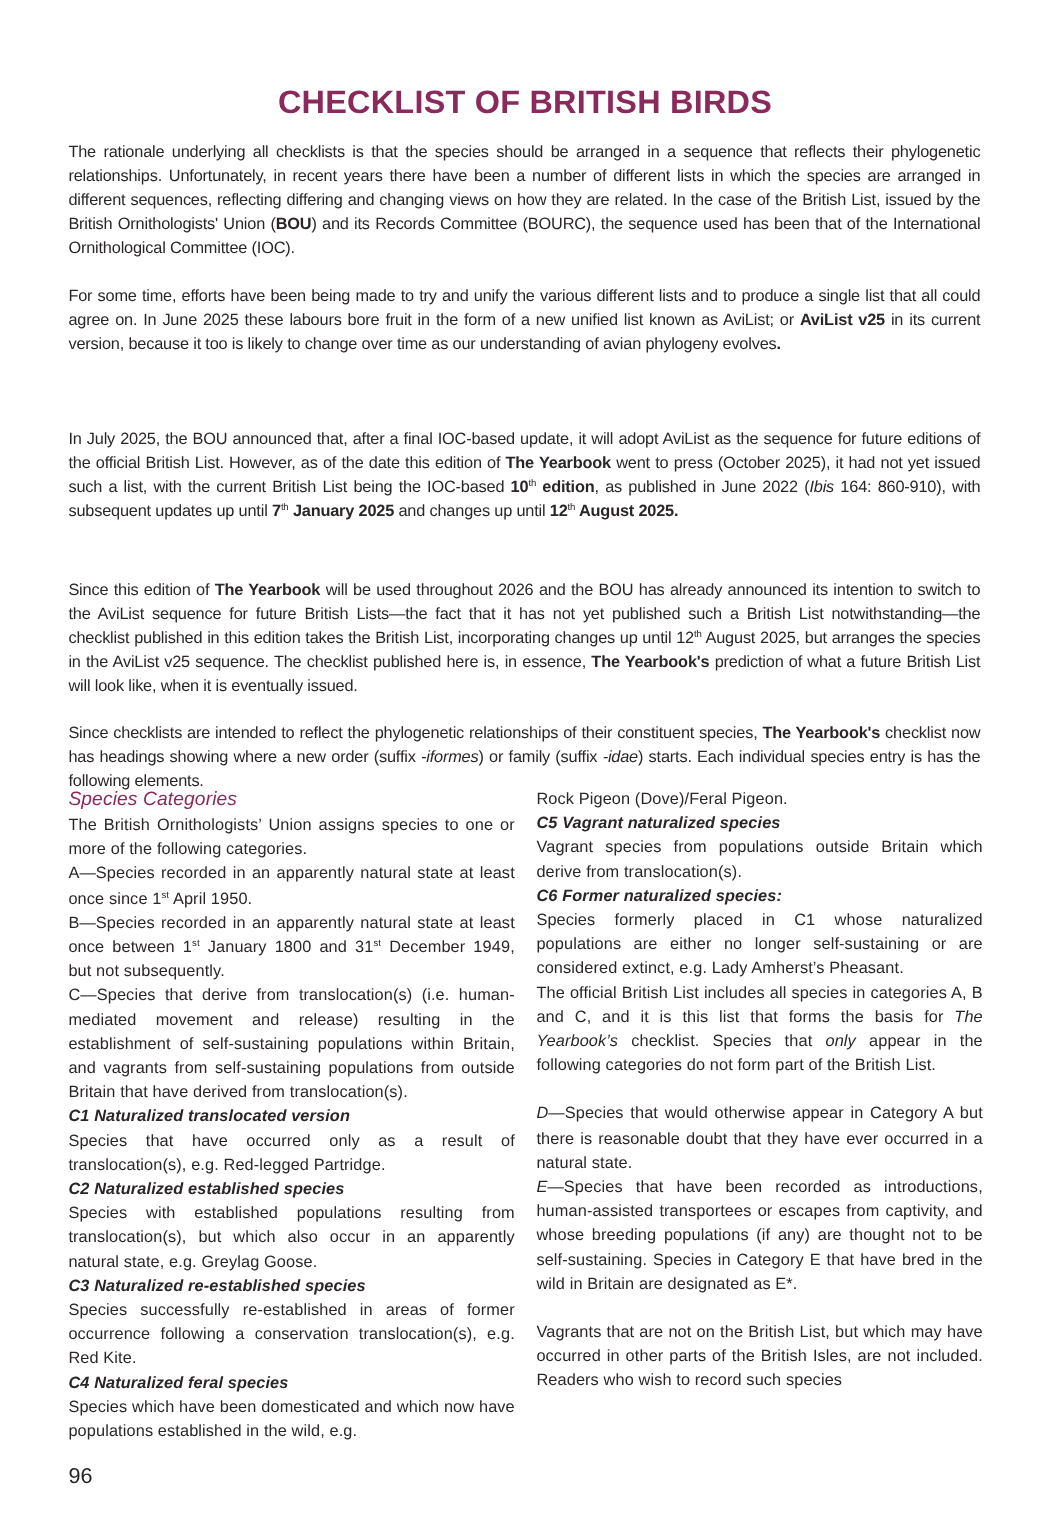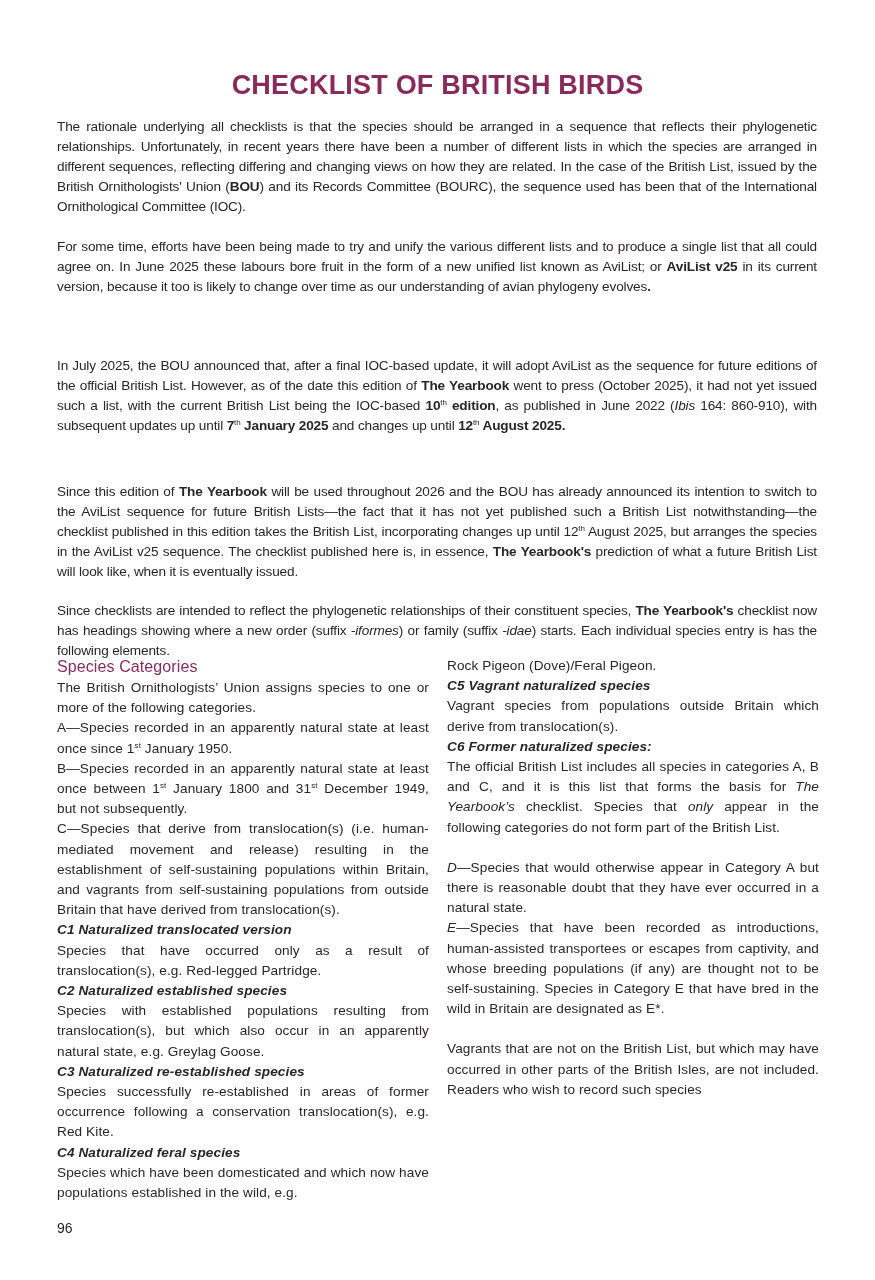--- a/index.html
+++ b/index.html
@@ -24,27 +24,27 @@
     sup { font-size: 8px; vertical-align: 5px; line-height: 0; }
     .col {
       position: absolute; width: 372px;
       font-size: 13.6px; line-height: 20.2px; text-align: justify;
       font-family: "Liberation Sans", sans-serif; color: #2a2627;
       letter-spacing: 0.1px;
     }
     .col-left { left: 57px; top: 656px; }
     .col-right { left: 447px; top: 656px; }
     .section-heading {
-      color: #8a2a5c; font-size: 16px; font-weight: normal; line-height: 22px;
+      color: #8a2a5c; font-size: 16px; font-weight: normal; line-height: 22px; font-style: italic;
     }
     .p { margin: 0; }
     .sub { font-style: italic; font-weight: bold; }
     .gap { height: 20px; }
     .page-number {
-      position: absolute; left: 57px; top: 1220px; font-size: 14px; color: #231f20;
+      position: absolute; left: 57px; top: 1220px; font-size: 18px; color: #231f20;
     }
   </style>
 </head>
 <body>
 
 <div class="page">
 
   <div class="title">CHECKLIST OF BRITISH BIRDS</div>
 
   <div class="intro" style="top:117px;">
@@ -63,38 +63,39 @@
     <span>Since this edition of </span><b>The Yearbook</b><span> will be used throughout 2026 and the BOU has already announced its intention to switch to the AviList sequence for future British Lists—the fact that it has not yet published such a British List notwithstanding—the checklist published in this edition takes the British List, incorporating changes up until 12</span><sup>th</sup><span> August 2025, but arranges the species in the AviList v25 sequence. The checklist published here is, in essence, </span><b>The Yearbook's</b><span> prediction of what a future British List will look like, when it is eventually issued.</span>
   </div>
 
   <div class="intro" style="top:579px;margin-top:22px;">
     <span>Since checklists are intended to reflect the phylogenetic relationships of their constituent species, </span><b>The Yearbook's</b><span> checklist now has headings showing where a new order (suffix </span><i>-iformes</i><span>) or family (suffix </span><i>-idae</i><span>) starts. Each individual species entry is has the following elements.</span>
   </div>
 
   <div class="col col-left">
     <div class="section-heading">Species Categories</div>
     <p class="p">The British Ornithologists’ Union assigns species to one or more of the following categories.</p>
-    <p class="p"><span>A</span><span>—Species recorded in an apparently natural state at least once since 1</span><sup>st</sup><span> January 1950.</span></p>
+    <p class="p"><span>A</span><span>—Species recorded in an apparently natural state at least once since 1</span><sup>st</sup><span> April 1950.</span></p>
     <p class="p"><span>B</span><span>—Species recorded in an apparently natural state at least once between 1</span><sup>st</sup><span> January 1800 and 31</span><sup>st</sup><span> December 1949, but not subsequently.</span></p>
     <p class="p"><span>C</span><span>—Species that derive from translocation(s) (i.e. human-mediated movement and release) resulting in the establishment of self-sustaining populations within Britain, and vagrants from self-sustaining populations from outside Britain that have derived from translocation(s).</span></p>
     <div class="sub">C1 Naturalized translocated version</div>
     <p class="p">Species that have occurred only as a result of translocation(s), e.g. Red-legged Partridge.</p>
     <div class="sub">C2 Naturalized established species</div>
     <p class="p">Species with established populations resulting from translocation(s), but which also occur in an apparently natural state, e.g. Greylag Goose.</p>
     <div class="sub">C3 Naturalized re-established species</div>
     <p class="p">Species successfully re-established in areas of former occurrence following a conservation translocation(s), e.g. Red Kite.</p>
     <div class="sub">C4 Naturalized feral species</div>
     <p class="p">Species which have been domesticated and which now have populations established in the wild, e.g.</p>
   </div>
 
   <div class="col col-right">
     <p class="p">Rock Pigeon (Dove)/Feral Pigeon.</p>
     <div class="sub">C5 Vagrant naturalized species</div>
     <p class="p">Vagrant species from populations outside Britain which derive from translocation(s).</p>
     <div class="sub">C6 Former naturalized species:</div>
+    <p class="p">Species formerly placed in C1 whose naturalized populations are either no longer self-sustaining or are considered extinct, e.g. Lady Amherst’s Pheasant.</p>
     <p class="p"><span>The official British  List includes all species in categories A, B and C, and it is this list that forms the basis for </span><i>The Yearbook’s</i><span> checklist. Species that </span><i>only</i><span> appear in the following categories do not form part of the British List.</span></p>
     <div class="gap"></div>
     <p class="p"><i>D</i><span>—Species that would otherwise appear in Category A but there is reasonable doubt that they have ever occurred in a natural state.</span></p>
     <p class="p"><i>E</i><span>—Species that have been recorded as introductions, human-assisted transportees or escapes from captivity, and whose breeding populations (if any) are thought not to be self-sustaining. Species in Category E that have bred in the wild in Britain are designated as E*.</span></p>
     <div class="gap"></div>
     <p class="p">Vagrants that are not on the British List, but which may have occurred in other parts of the British Isles, are not included. Readers who wish to record such species</p>
   </div>
 
   <div class="page-number">96</div>
 </div>

